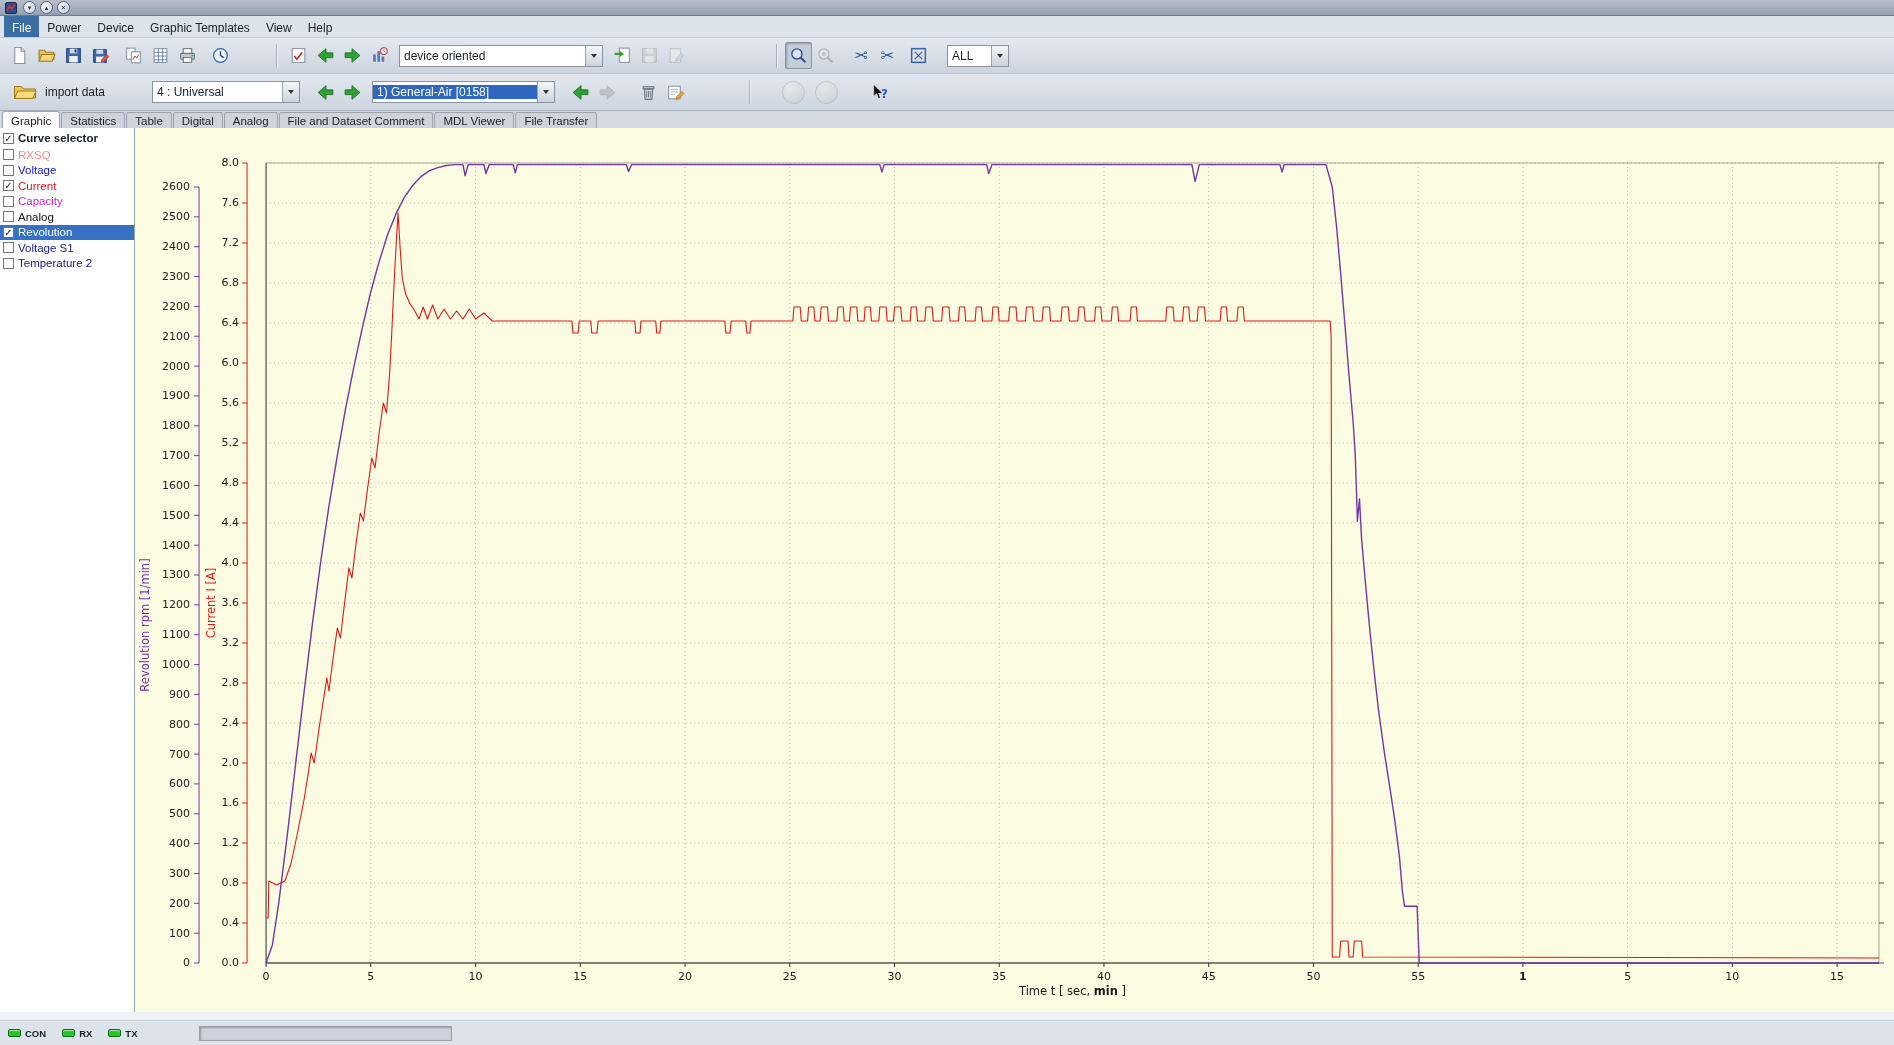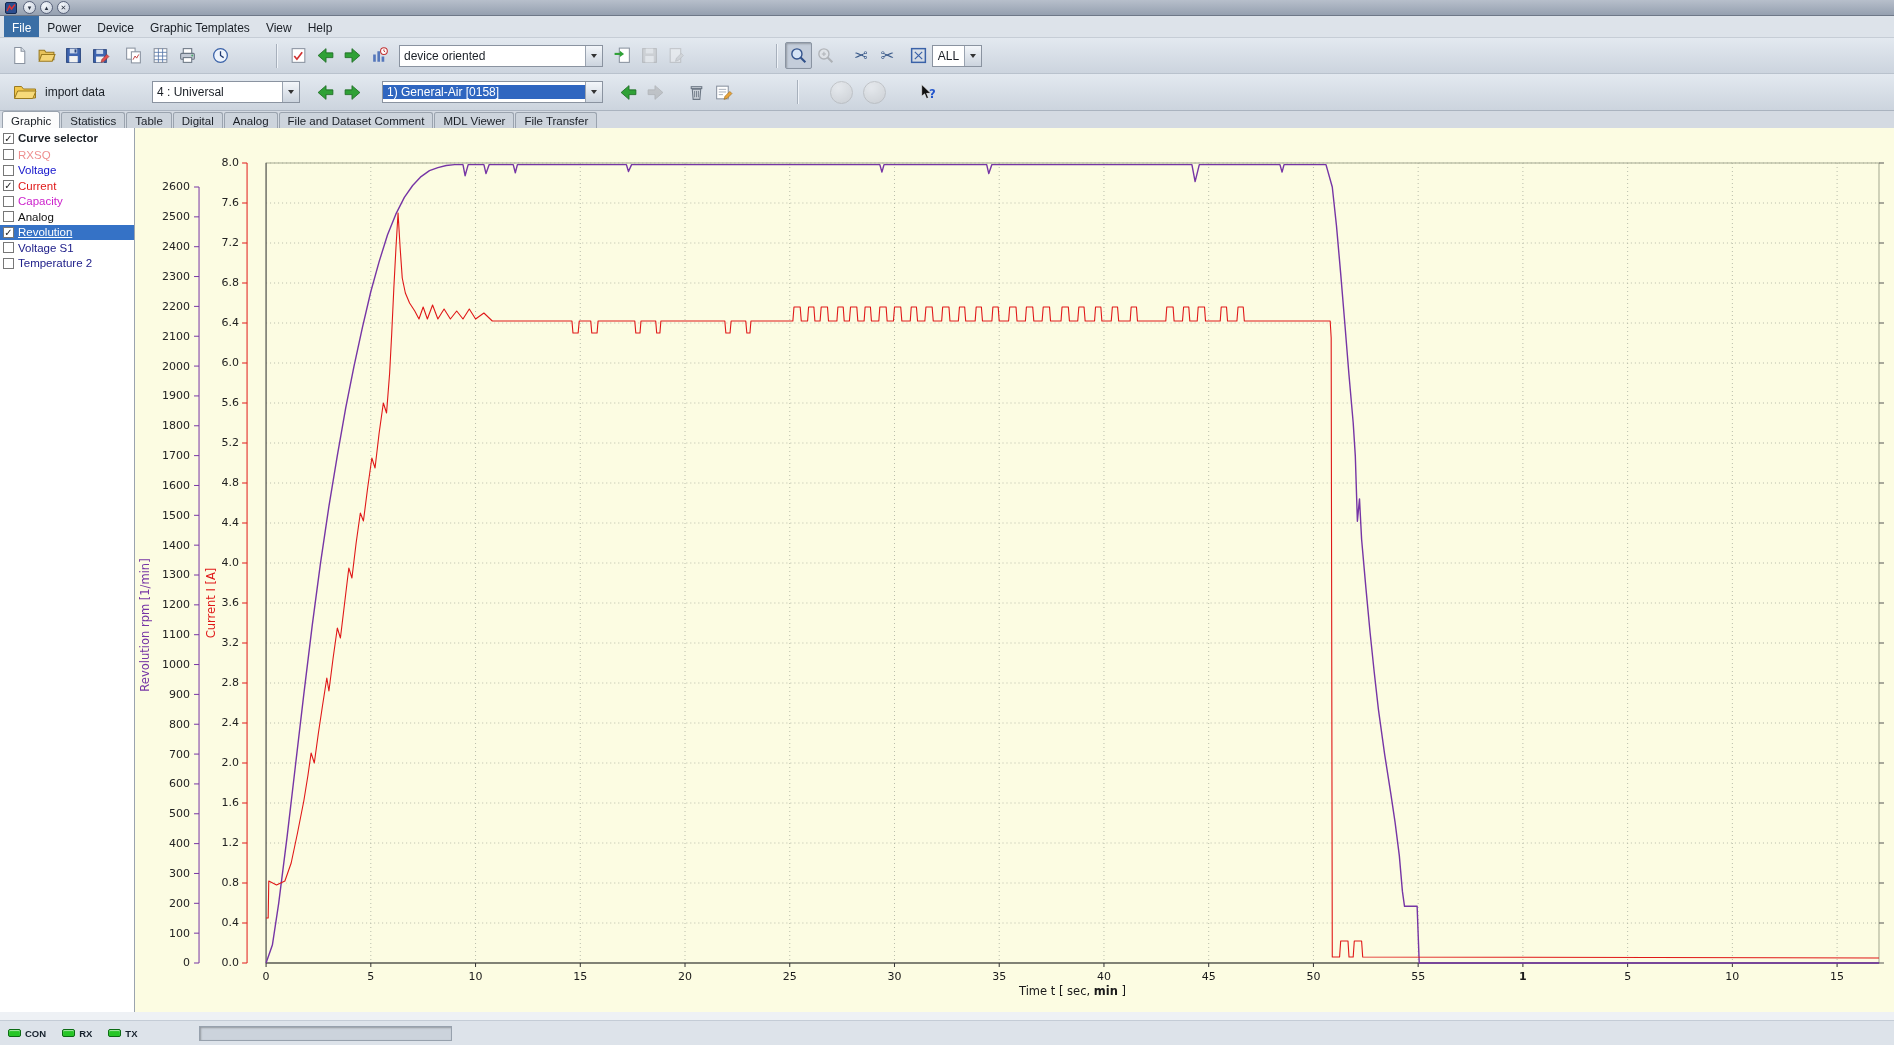--- a/index.html
+++ b/index.html
@@ -234,21 +234,21 @@
   </div>
   <div class="tb-btn">
     <span class="scissor">✂</span>
   </div>
   <div class="tb-btn" style="margin-left:4px;">
     <svg viewBox="0 0 18 18">
       <rect x="2.5" y="2.5" width="13" height="13" fill="none" stroke="#3a62a8" stroke-width="1.4"></rect>
       <path d="M5.5 5.5l7 7M12.5 5.5l-7 7" stroke="#3a62a8" stroke-width="1.1"></path>
     </svg>
   </div>
-  <div class="combo" style="width:50px; margin-left:0;text-align:center;">
+  <div class="combo" style="width:62px; margin-left:15px;">
     <span class="combo-text">ALL</span>
     <span class="combo-btn">
         <i class="arr"></i>
       </span>
   </div>
 </div>
 
 <div class="toolbar tb2">
   <div class="import-btn">
     <svg viewBox="0 0 24 18" style="width:24px;height:18px;">
@@ -266,21 +266,21 @@
   <div class="tb-btn" style="margin-left:12px;">
     <svg viewBox="0 0 18 18">
       <path d="M16 6.5H9.5V2.5L2 9l7.5 6.5V11H16z" fill="#2fa136" stroke="#1c6b22" stroke-width="0.8"></path>
     </svg>
   </div>
   <div class="tb-btn">
     <svg viewBox="0 0 18 18">
       <path d="M2 6.5h6.5V2.5L16 9l-7.5 6.5V11H2z" fill="#2fa136" stroke="#1c6b22" stroke-width="0.8"></path>
     </svg>
   </div>
-  <div class="combo" style="width:221px; margin-left:16px;">
+  <div class="combo" style="width:183px; margin-left:6px;">
     <span class="combo-text sel">1) General-Air [0158]</span>
     <span class="combo-btn">
         <i class="arr"></i>
       </span>
   </div>
   <div class="tb-btn" style="margin-left:12px;">
     <svg viewBox="0 0 18 18">
       <path d="M16 6.5H9.5V2.5L2 9l7.5 6.5V11H16z" fill="#2fa136" stroke="#1c6b22" stroke-width="0.8"></path>
     </svg>
   </div>
@@ -350,21 +350,21 @@
         <div class="curve-item">
           <span class="cb"></span>
           <span class="curve-label" style="color: rgb(204, 34, 204);">Capacity</span>
         </div>
         <div class="curve-item">
           <span class="cb"></span>
           <span class="curve-label" style="color: rgb(17, 17, 17);">Analog</span>
         </div>
         <div class="curve-item selected">
           <span class="cb">✓</span>
-          <span class="curve-label" style="color: rgb(118, 53, 165); text-decoration: underline;">Revolution</span>
+          <span class="curve-label" style="color: rgb(118, 53, 165);">Revolution</span>
         </div>
         <div class="curve-item">
           <span class="cb"></span>
           <span class="curve-label" style="color: rgb(32, 32, 138);">Voltage S1</span>
         </div>
         <div class="curve-item">
           <span class="cb"></span>
           <span class="curve-label" style="color: rgb(32, 32, 138);">Temperature 2</span>
         </div>
       </div>

